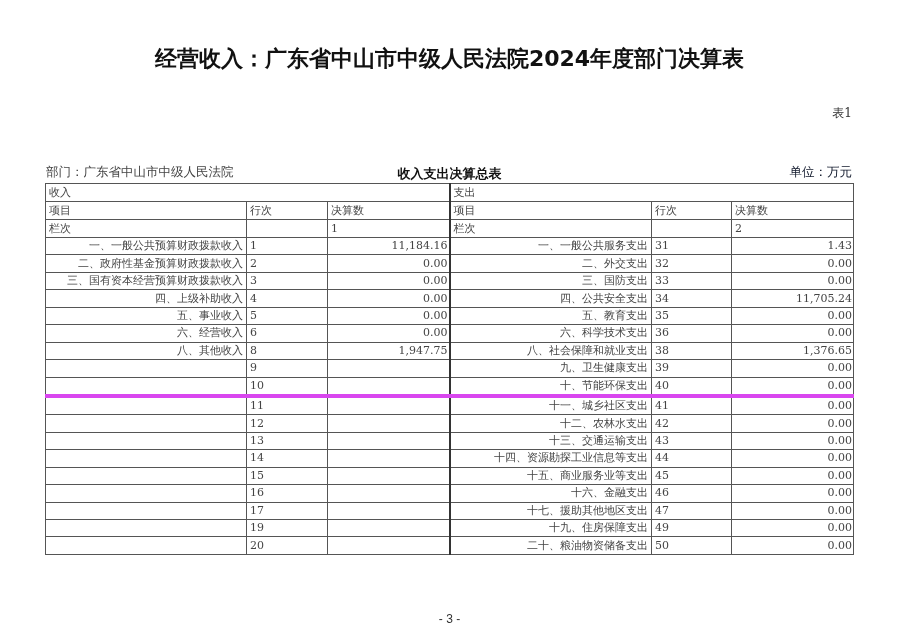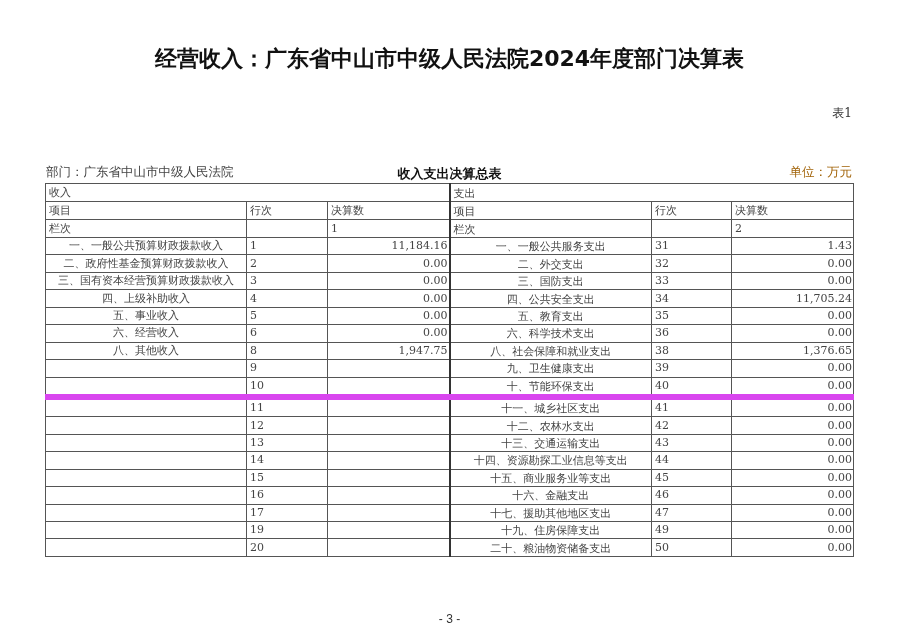--- a/index.html
+++ b/index.html
@@ -5,31 +5,31 @@
   html, body { margin: 0; padding: 0; background: #ffffff; }
   body { width: 899px; height: 636px; position: relative; overflow: hidden;
          font-family: "DejaVu Serif", "Liberation Serif", serif; color: #222; }
   .title { position: absolute; left: 0; top: 44px; width: 899px; text-align: center;
            font-family: "DejaVu Sans", "Liberation Sans", sans-serif;
            font-size: 22px; font-weight: bold; color: #111; letter-spacing: 0px; }
   .table-no { position: absolute; right: 47px; top: 105px; font-size: 12px; color: #333; }
   .subtitle { position: absolute; left: 0; top: 133px; width: 899px; text-align: center;
               font-size: 13px; font-weight: bold; color: #111; margin-top: 32px; }
   .dept { position: absolute; left: 46px; top: 164px; font-size: 12.5px; color: #444; }
-  .unit { position: absolute; right: 47px; top: 164px; font-size: 12.5px; color: #a16207; }
+  .unit { position: absolute; right: 47px; top: 164px; font-size: 12.5px; color: #0f172a; }
   table.main { position: absolute; left: 45px; top: 183px; width: 808px;
                border-collapse: collapse; table-layout: fixed; font-size: 11px; color: #444; }
   table.main td { border: 1px solid #555; padding: 0 3px; height: 16.45px; line-height: 16px;
                   white-space: nowrap; overflow: hidden; }
   table.main tr.hdr td { height: 17px; }
   .c { text-align: left; }
   .r { text-align: right; padding-right: 1px !important; }
-  .l { text-align: center; }
-  td.thick-left { border-left: 2px solid #333 !important; font-family: Liberation Serif, serif; }
-  tr.thick-top td { border-top: 6px solid #d946ef; }
+  .l { text-align: right; }
+  td.thick-left { border-left: 2px solid #333 !important; }
+  tr.thick-top td { border-top: 4px solid #d946ef; }
   .pageno { position: absolute; left: 0; top: 612px; width: 899px; text-align: center;
             font-family: "Liberation Sans", sans-serif; font-size: 12px; color: #333; }
 </style>
 </head>
 <body>
 
 <div class="title">经营收入：广东省中山市中级人民法院2024年度部门决算表</div>
 <div class="table-no">表1</div>
 <div class="subtitle">收入支出决算总表</div>
 <div class="dept">部门：广东省中山市中级人民法院</div>

